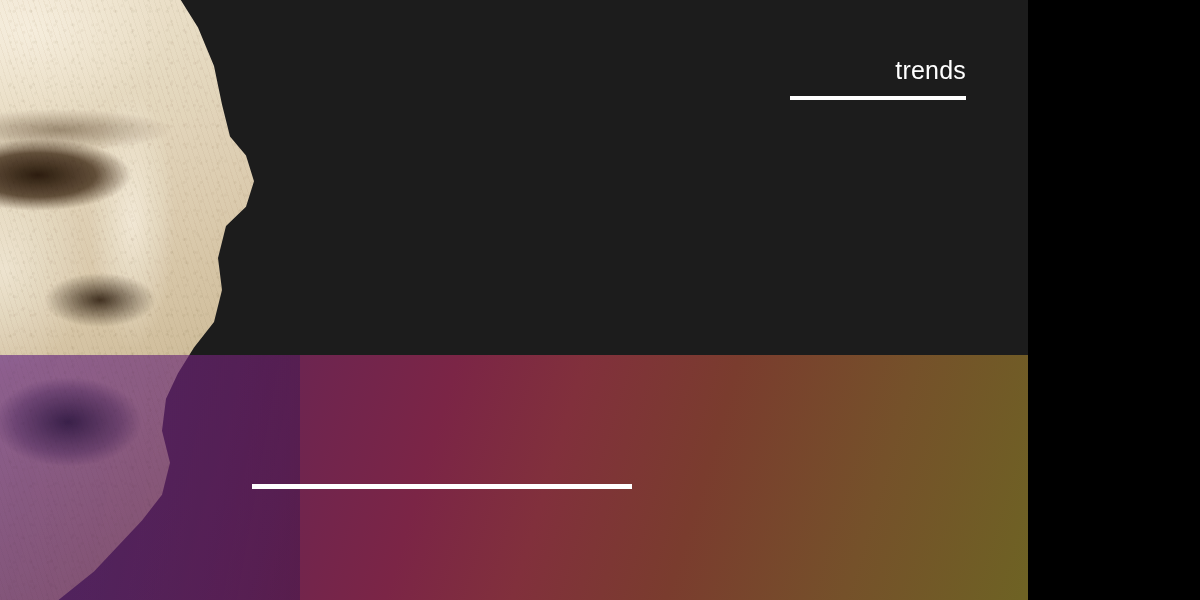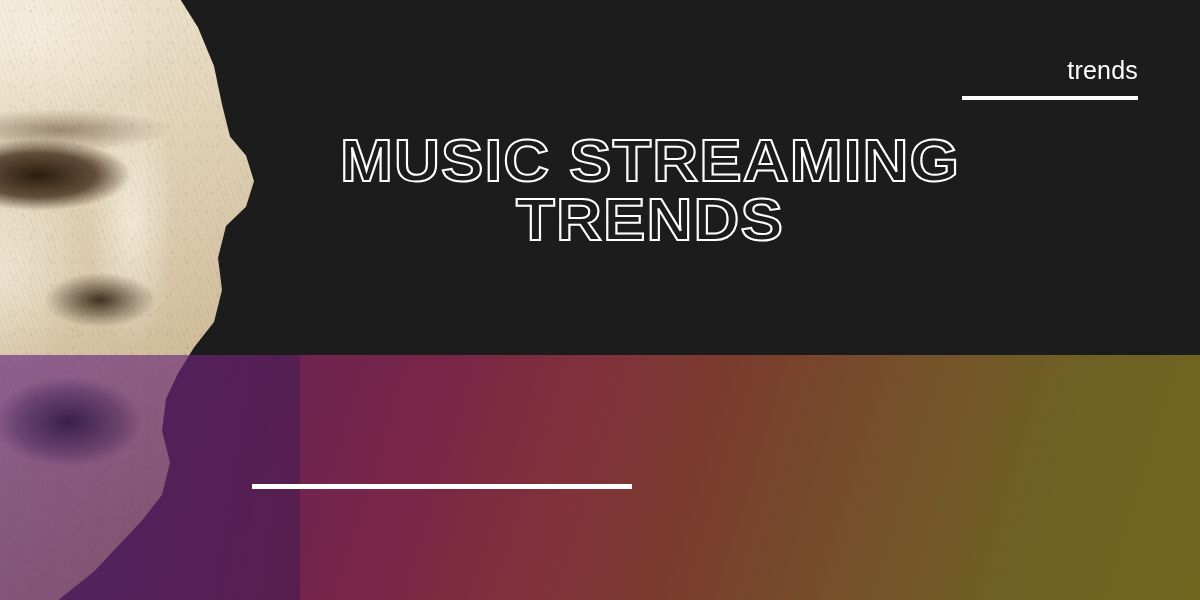--- a/index.html
+++ b/index.html
@@ -1,21 +1,21 @@
 <!DOCTYPE html>
 <html><head>
 <meta charset="utf-8">
 <title>Music Streaming Trends</title>
 <style>
   * { margin:0; padding:0; box-sizing:border-box; }
   html,body { width:1200px; height:600px; overflow:hidden; background:#000; }
 
   .canvas{
     position:relative;
-    width:1200px;
+    width:1028px;
     height:600px;
     font-family:"Liberation Sans","DejaVu Sans",sans-serif;
     overflow:hidden;
     background:#b91c1c;
   }
 
   
   .bg-top{
     position:absolute; left:0; top:0; width:1200px; height:355px;
     background:#1c1c1c;
@@ -223,22 +223,18 @@
     </div>
     <div class="photo-tint"></div>
     <div class="photo-tint2"></div>
   </div>
 
   <div class="kicker">
     <span class="kicker-text">trends</span>
     <span class="kicker-rule"></span>
   </div>
 
-  <div class="headline">
-    <span class="headline-line">MUSIC STREAMING</span>
-    <span class="headline-line">TRENDS</span>
-  </div>
 
   <div class="subtitle">
     <span class="subtitle-rule"></span>
   </div>
 
 </div>
 
 </body></html>

